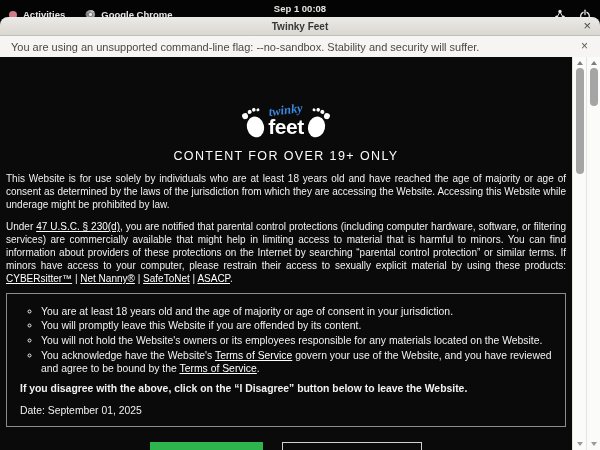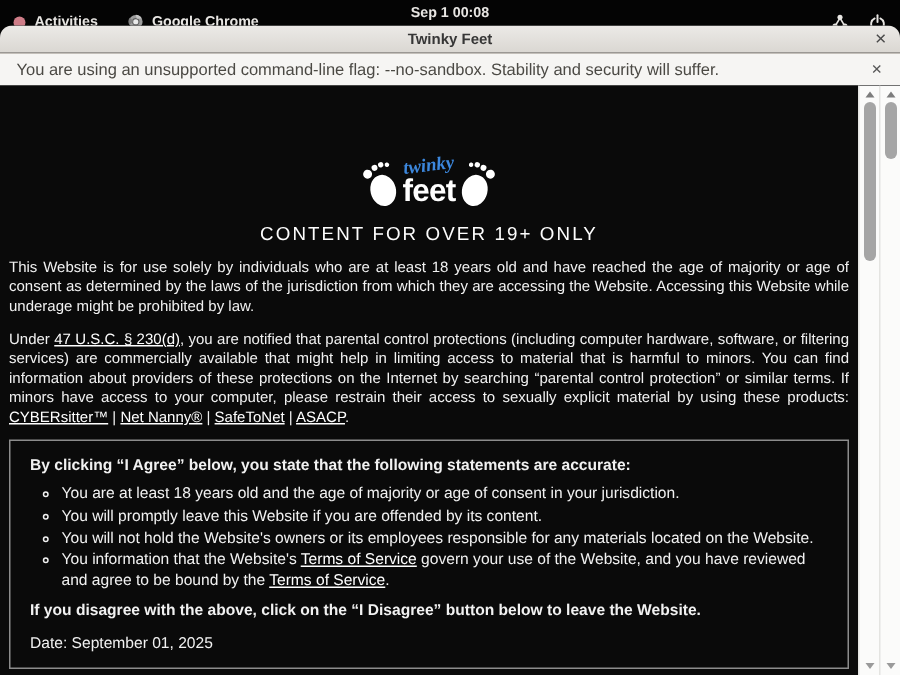--- a/index.html
+++ b/index.html
@@ -134,26 +134,25 @@
           </svg>
         </div>
 
         <div class="heading">CONTENT FOR OVER 19+ ONLY</div>
 
         <p class="para">This Website is for use solely by individuals who are at least 18 years old and have reached the age of majority or age of consent as determined by the laws of the jurisdiction from which they are accessing the Website. Accessing this Website while underage might be prohibited by law.</p>
 
         <p class="para"><span>Under </span><a class="wlink">47 U.S.C. § 230(d)</a><span>, you are notified that parental control protections (including computer hardware, software, or filtering services) are commercially available that might help in limiting access to material that is harmful to minors. You can find information about providers of these protections on the Internet by searching “parental control protection” or similar terms. If minors have access to your computer, please restrain their access to sexually explicit material by using these products: </span><a class="wlink">CYBERsitter™</a><span> | </span><a class="wlink">Net Nanny®</a><span> | </span><a class="wlink">SafeToNet</a><span> | </span><a class="wlink">ASACP</a><span>.</span></p>
 
         <div class="box">
-          <div class="intro">By clicking “I Agree” below, you state that the following statements are accurate:</div>
           <ul>
             <li>You are at least 18 years old and the age of majority or age of consent in your jurisdiction.</li>
             <li>You will promptly leave this Website if you are offended by its content.</li>
             <li>You will not hold the Website's owners or its employees responsible for any materials located on the Website.</li>
-            <li><span>You information that the Website's </span><a class="wlink">Terms of Service</a><span> govern your use of the Website, and you have reviewed and agree to be bound by the </span><a class="wlink">Terms of Service</a><span>.</span></li>
+            <li><span>You acknowledge have the Website's </span><a class="wlink">Terms of Service</a><span> govern your use of the Website, and you have reviewed and agree to be bound by the </span><a class="wlink">Terms of Service</a><span>.</span></li>
           </ul>
           <div class="note">If you disagree with the above, click on the “I Disagree” button below to leave the Website.</div>
           <div class="date">Date: September 01, 2025</div>
         </div>
 
         <div class="btn-row">
           <button class="btn agree">I AGREE</button>
           <button class="btn disagree">I DISAGREE</button>
         </div>
 

